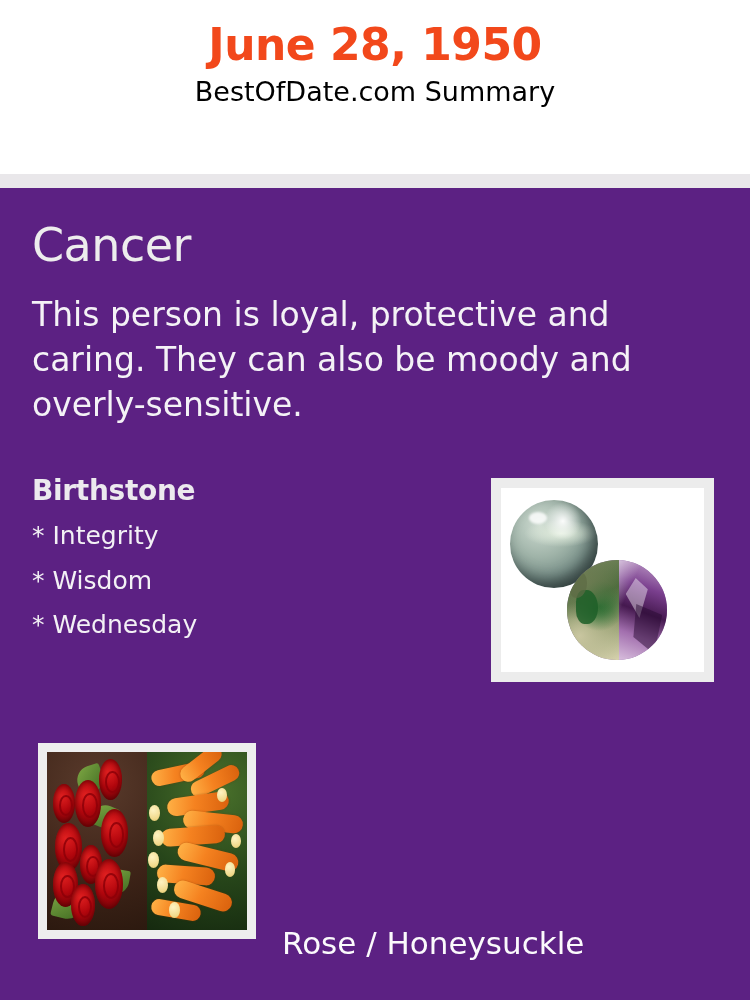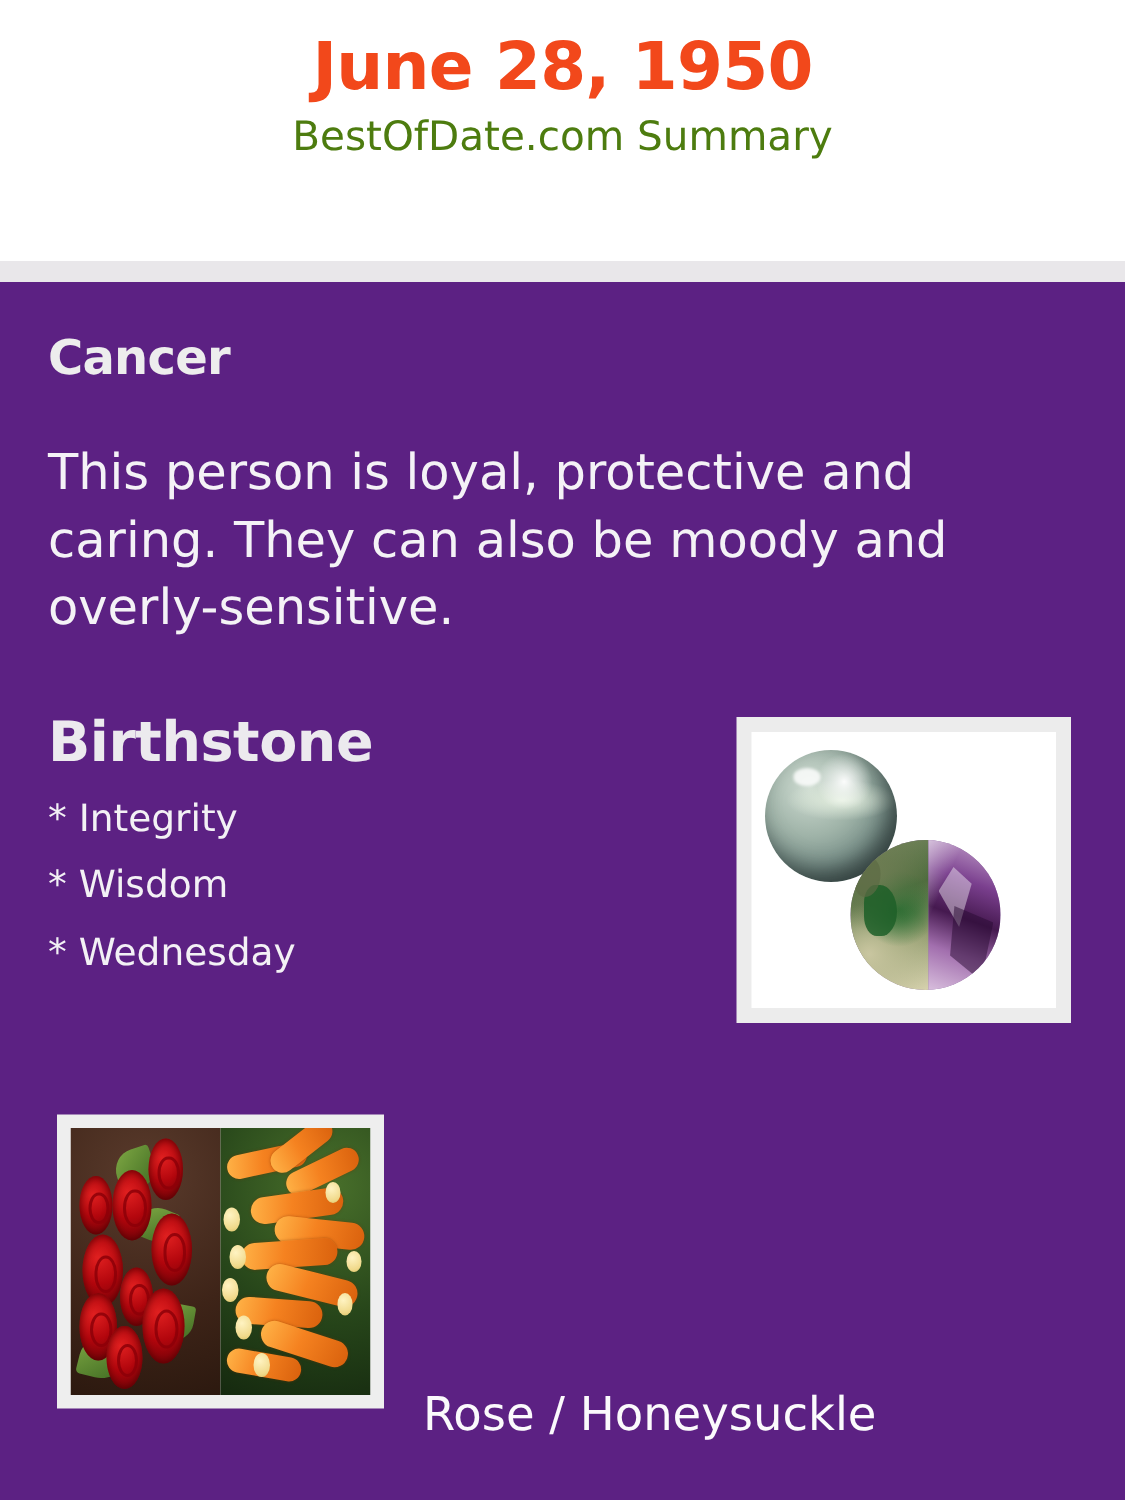--- a/index.html
+++ b/index.html
@@ -39,21 +39,21 @@
     line-height: 1.05;
     color: #f2481b;
     font-family: "DejaVu Sans", "Liberation Sans", sans-serif;
   }
   .header-site {
     margin: 0;
     padding-top: 9px;
     font-size: 27px;
     font-weight: normal;
     line-height: 1.1;
-    color: #4d7c0f;
+    color: #000000;
   }
   .header-weekday {
     margin: 0;
     padding-top: 7px;
     font-size: 21px;
     font-weight: normal;
     line-height: 1.1;
     color: #3c4a5c;
   }
   .divider {
@@ -71,22 +71,22 @@
     width: 750px;
     height: 812px;
     background: #5c2183;
   }
 
   .sign-name {
     position: absolute;
     left: 32px;
     top: 34px;
     margin: 0;
-    font-size: 32px;
-    font-weight: bold;
+    font-size: 46px;
+    font-weight: normal;
     line-height: 1;
     color: #ededed;
     letter-spacing: -0.5px;
   }
   .sign-desc {
     position: absolute;
     left: 32px;
     top: 104px;
     width: 620px;
     margin: 0;
@@ -98,21 +98,21 @@
 
   
   .birthstone-block {
     position: absolute;
     left: 32px;
     top: 288px;
     width: 430px;
   }
   .section-title {
     margin: 0;
-    font-size: 37px;
+    font-size: 28px;
     font-weight: bold;
     line-height: 1.05;
     color: #eceaee;
     letter-spacing: -0.3px;
   }
   .section-subtitle {
     margin: 0;
     padding-top: 3px;
     font-size: 31px;
     font-weight: normal;

